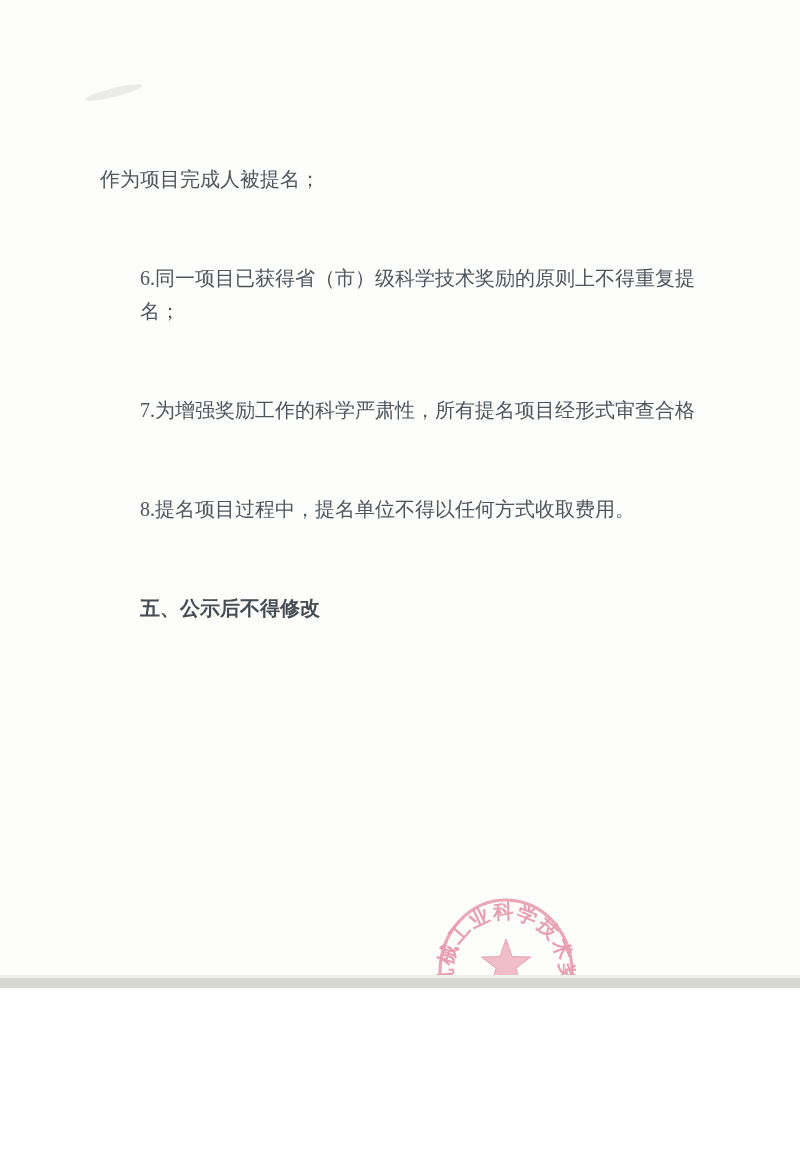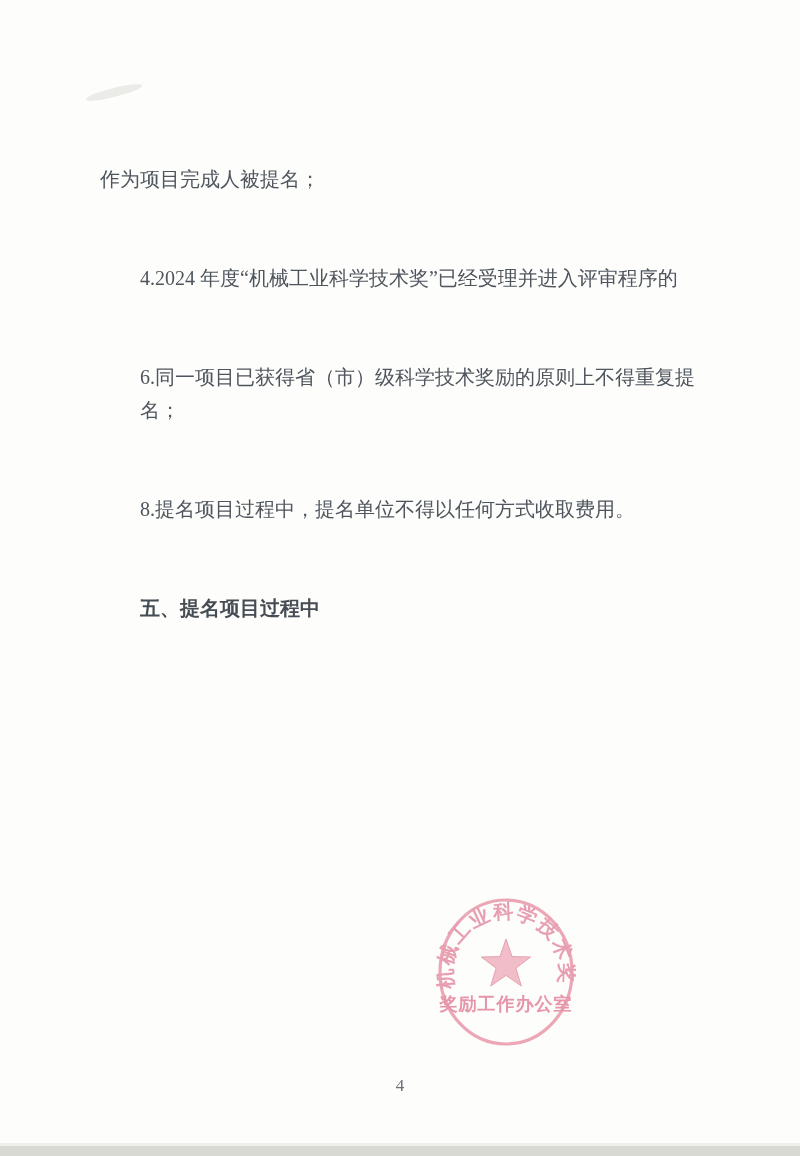--- a/index.html
+++ b/index.html
@@ -1,17 +1,17 @@
 <!DOCTYPE html>
 <html><head>
 <meta charset="utf-8">
 <style>
   html,body { margin:0; padding:0; background:#ffffff; }
   .page {
-    position:relative; width:800px; height:1156px;
+    position:relative; width:800px; height:988px;
     background:#fdfdfc; overflow:hidden;
     font-family:"Liberation Serif","DejaVu Serif",serif;
     color:#4e555c;
   }
   .content {
     position:absolute; left:100px; top:97px; width:610px;
     font-size:20px; line-height:33px; white-space:pre-wrap;
   }
   .line { min-height:33px; }
   .indent { padding-left:40px; }
@@ -40,24 +40,24 @@
 </style>
 </head>
 <body>
 
 <div class="page">
 
   <div class="smudge"></div>
 
   <div class="content">
     <div class="line">作为项目完成人被提名；</div>
-    <div class="line indent">4.2024 年度“机械工业科学技术奖”已经受理并进入评审程序的</div>
     <div class="line indent">6.同一项目已获得省（市）级科学技术奖励的原则上不得重复提名；</div>
+    <div class="line indent">7.为增强奖励工作的科学严肃性，所有提名项目经形式审查合格</div>
     <div class="line indent">8.提名项目过程中，提名单位不得以任何方式收取费用。</div>
-    <div class="line indent h">五、提名项目过程中</div>
+    <div class="line indent h">五、公示后不得修改</div>
     
     
     
     
     
     
     
     
     
     

